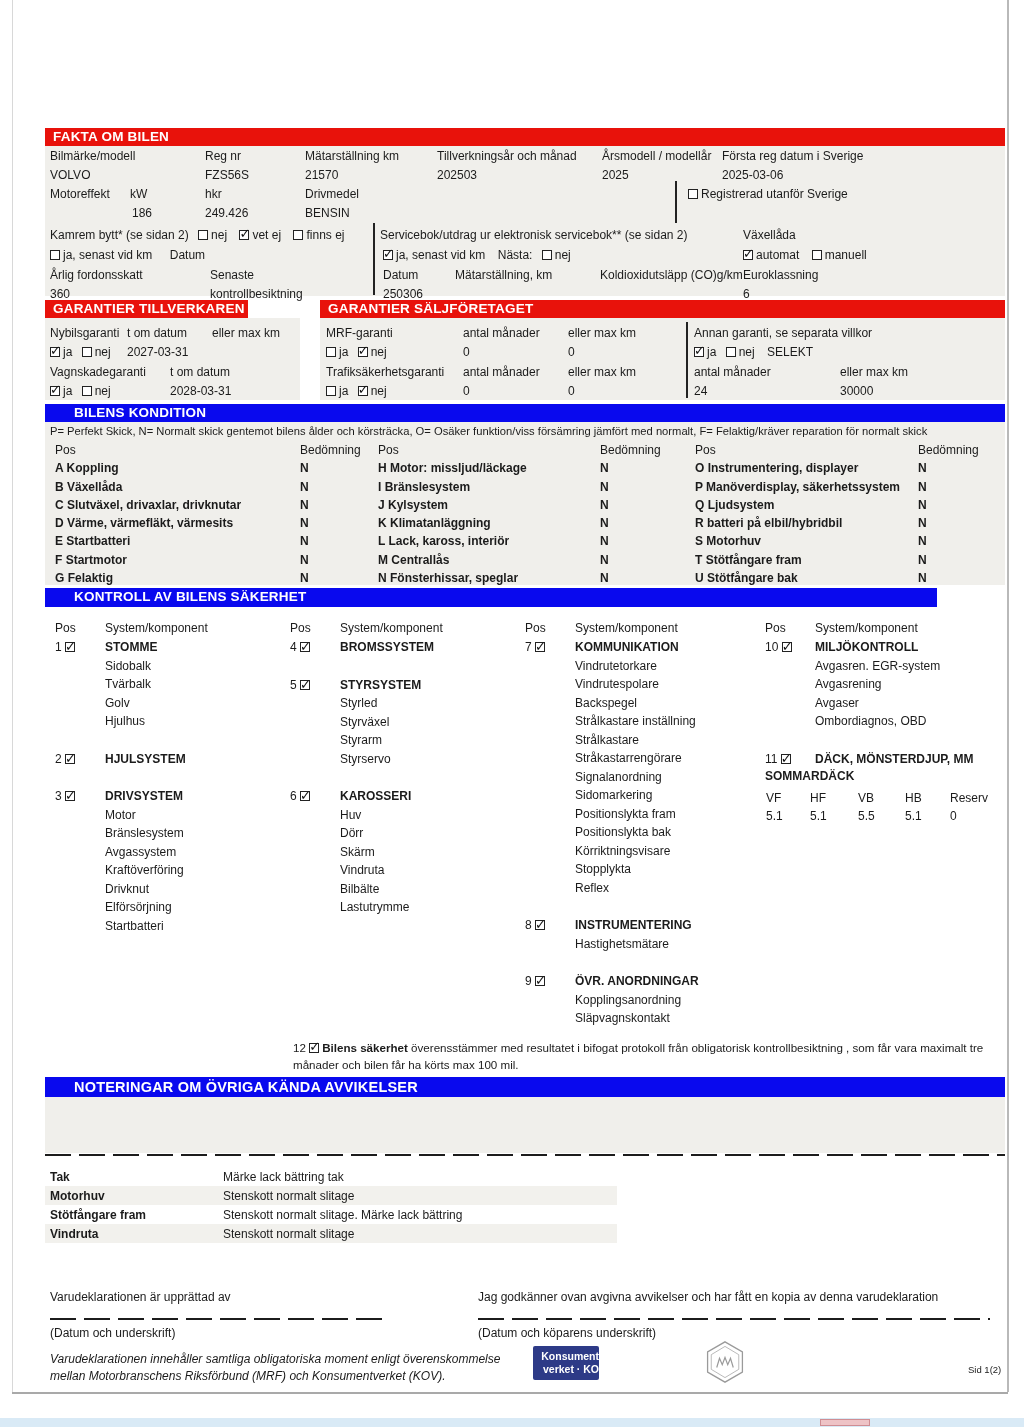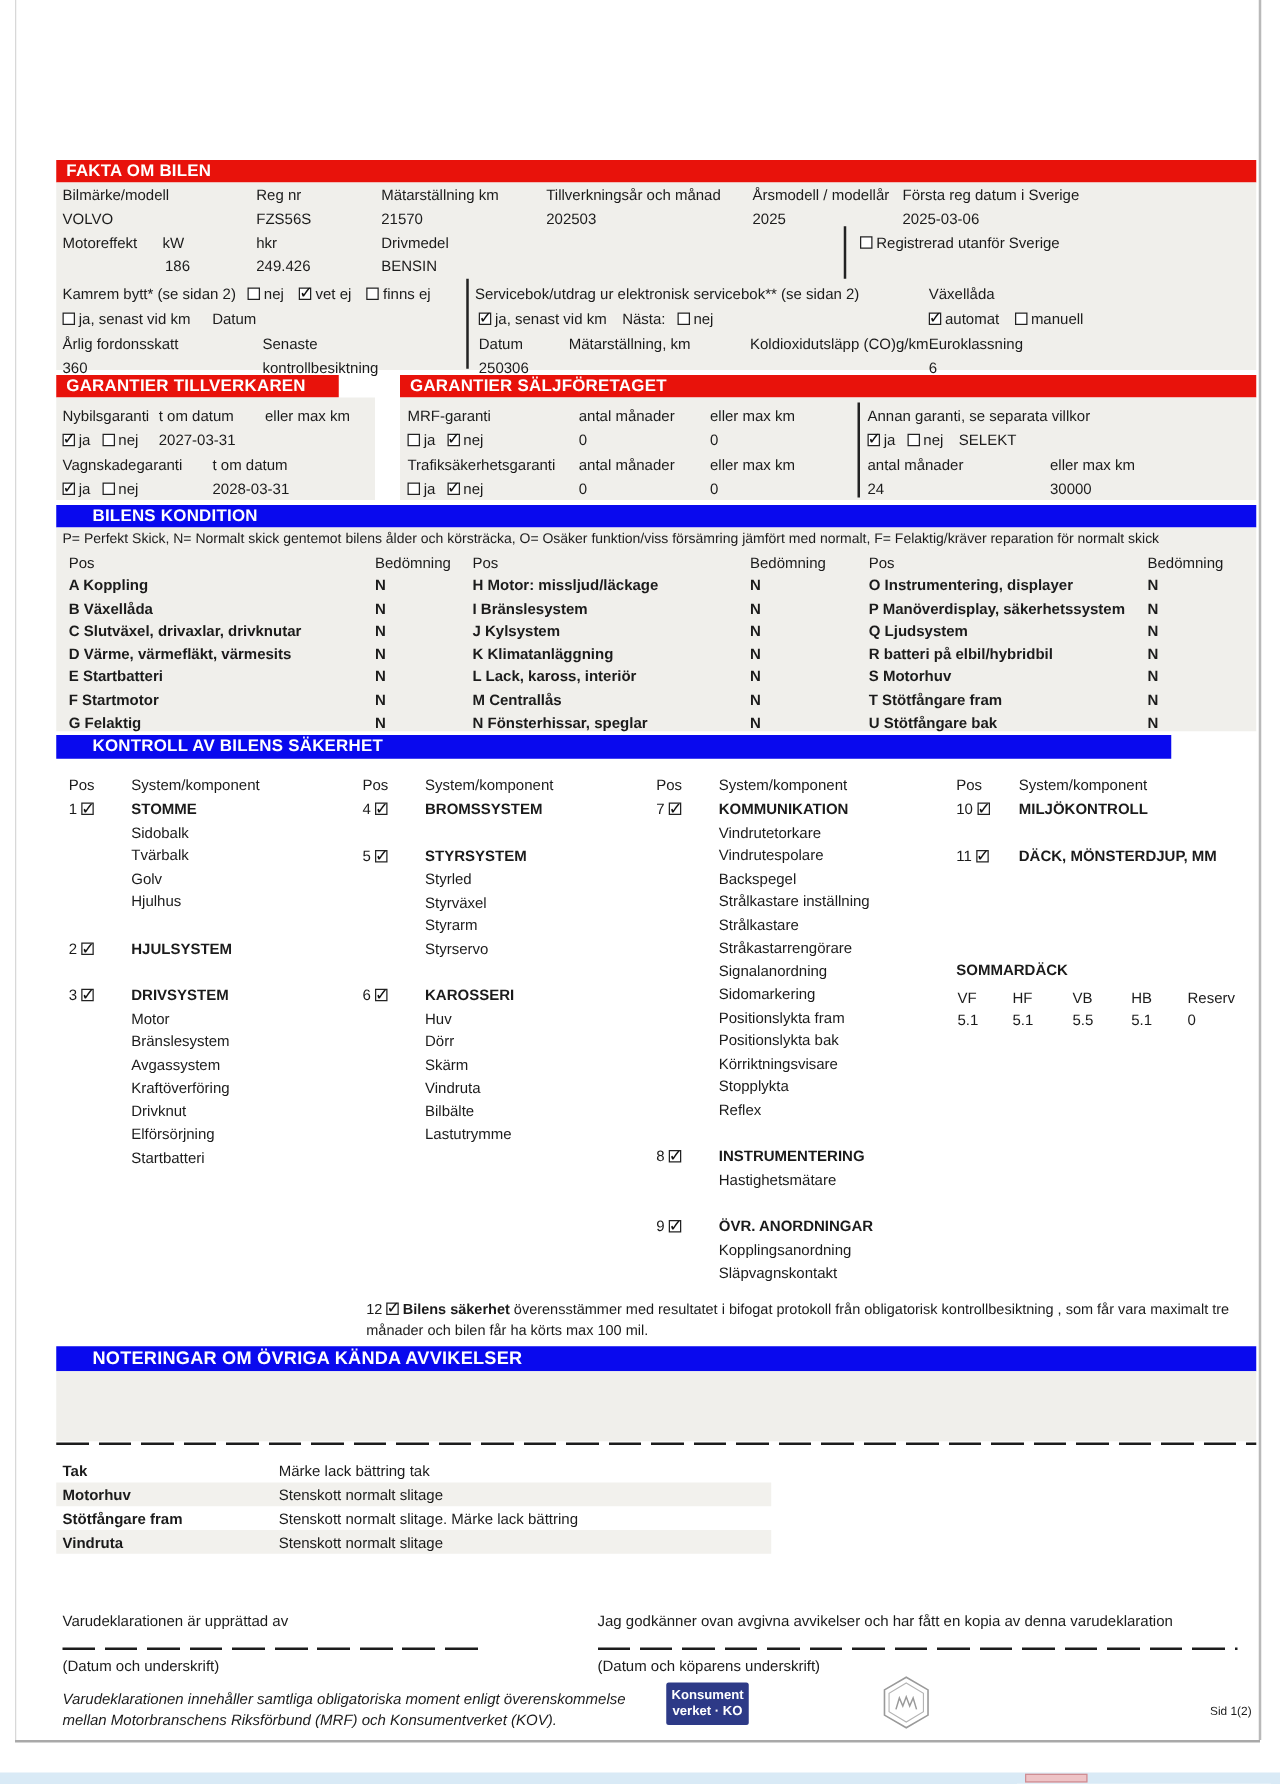--- a/index.html
+++ b/index.html
@@ -33,21 +33,21 @@
   .ctrl-head { display:flex; height:19px; }
   .cpos { width:50px; flex:0 0 50px; }
   .grow { display:flex; }
   .gitems { margin-left:50px; }
   .grp { margin-top:19px; }
   .ctrl-head + .grp { margin-top:0; }
   .dash { position:absolute; height:2px;
           background:repeating-linear-gradient(90deg,#1c1c1c 0 26px,transparent 26px 34px); }
   .stripe { position:absolute; background:var(--stripe,#f2f1ed); height:19px; width:572px; left:45px; }
   .badge { position:absolute; left:533px; top:1346px; width:66px; height:34px; background:var(--navy,#2d3a87);
-           color:#fff; font-size:10.5px; font-weight:bold; text-align:center; line-height:13px;
+           color:#fff; font-size:10.5px; font-weight:bold; text-align:right; line-height:13px;
            padding-top:4px; border-radius:2px; }
   .page-border { position:absolute; background:#c9c9c9; }
   .bottom-strip { position:absolute; left:0; top:1418px; width:1024px; height:9px; background:var(--strip_blue,#d9eaf6); }
   .bottom-accent { position:absolute; left:820px; top:1419px; width:50px; height:7px;
                    background:var(--strip_pink,#eec3c6); border:1px solid #cf8d93; }
 </style>
 </head>
 <body>
 
 <div class="page-border" style="left:12px;top:0;width:1px;height:1392px;background:#d8d8d8"></div>
@@ -118,21 +118,21 @@
 <span class="t" style="left:383px;top:268px">Datum</span>
 <span class="t" style="left:455px;top:268px">Mätarställning, km</span>
 <span class="t" style="left:600px;top:268px">Koldioxidutsläpp (CO)g/km</span>
 <span class="t" style="left:743px;top:268px">Euroklassning</span>
 
 <span class="t" style="left:50px;top:287px">360</span>
 <span class="t" style="left:210px;top:287px">kontrollbesiktning</span>
 <span class="t" style="left:383px;top:287px">250306</span>
 <span class="t" style="left:743px;top:287px">6</span>
 
-<div class="bar bar-red" style="left:45px;top:300px;width:226px">GARANTIER TILLVERKAREN</div>
+<div class="bar bar-red" style="left:45px;top:300px;width:203px">GARANTIER TILLVERKAREN</div>
 <div class="bar bar-red" style="left:320px;top:300px;width:685px">GARANTIER SÄLJFÖRETAGET</div>
 <div class="panel" style="left:45px;top:318px;width:255px;height:82px"></div>
 <div class="panel" style="left:320px;top:318px;width:685px;height:82px"></div>
 <div class="vline" style="left:686px;top:322px;height:76px"></div>
 
 <span class="t" style="left:50px;top:326px">Nybilsgaranti</span>
 <span class="t" style="left:127px;top:326px">t om datum</span>
 <span class="t" style="left:212px;top:326px">eller max km</span>
 <div class="t" style="left:50px;top:345px">
   <span class="cb ck"></span><span>ja</span>
@@ -416,20 +416,26 @@
 <div class="ctrl-col" style="left:765px">
   <div class="ctrl-head">
       <span class="cpos">Pos</span>
       <span>System/komponent</span>
     </div>
   <div class="grp">
     <div class="grow">
         <span class="cpos"><span>10</span> <span class="cb ck"></span></span>
         <span class="b">MILJÖKONTROLL</span>
       </div>
+    <div class="gitems">
+      <div>Avgasren. EGR-system</div>
+      <div>Avgasrening</div>
+      <div>Avgaser</div>
+      <div>Ombordiagnos, OBD</div>
+    </div>
   </div>
   <div class="grp">
     <div class="grow">
         <span class="cpos"><span>11</span> <span class="cb ck"></span></span>
         <span class="b">DÄCK, MÖNSTERDJUP, MM</span>
       </div>
   </div>
 </div>
 
 <span class="t b" style="left:765px;top:769px">SOMMARDÄCK</span>

